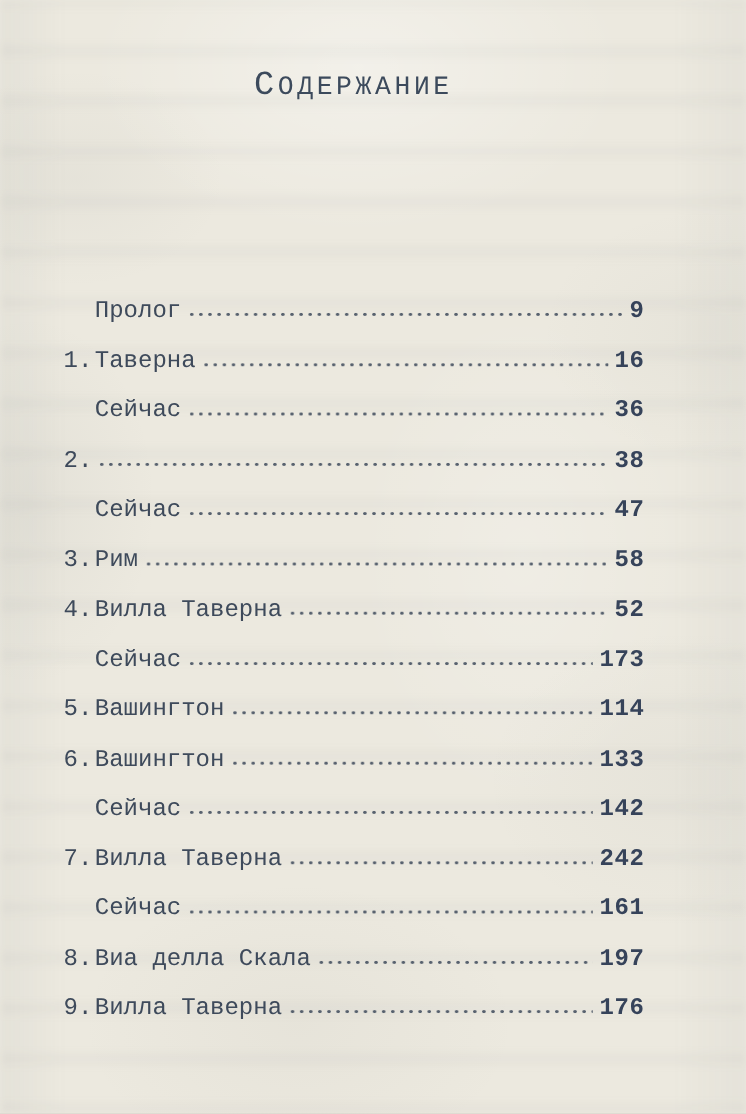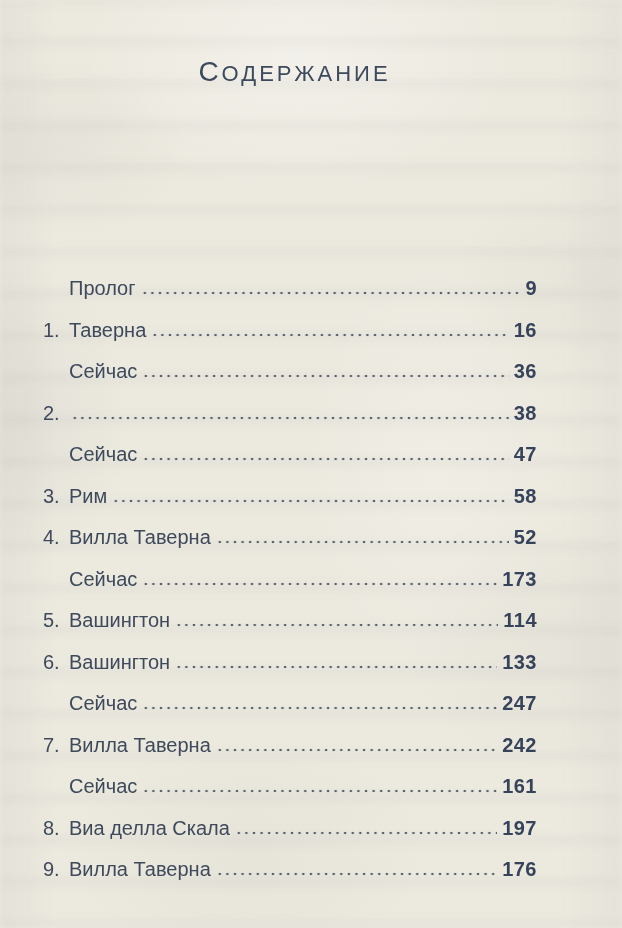--- a/index.html
+++ b/index.html
@@ -15,21 +15,21 @@
     overflow: hidden;
     background-color: #ece9df;
     background-image:
       radial-gradient(ellipse 320px 200px at 48% 6%,  rgba(255,255,255,0.35), rgba(255,255,255,0) 70%),
       radial-gradient(ellipse 180px 130px at 10% 16%, rgba(120,126,124,0.06), rgba(120,126,124,0) 70%),
       radial-gradient(ellipse 150px 220px at 4%  45%, rgba(115,120,120,0.07), rgba(115,120,120,0) 70%),
       radial-gradient(ellipse 200px 150px at 95% 30%, rgba(120,124,118,0.05), rgba(120,124,118,0) 70%),
       radial-gradient(ellipse 240px 180px at 92% 70%, rgba(118,122,118,0.05), rgba(118,122,118,0) 70%),
       radial-gradient(ellipse 260px 170px at 40% 92%, rgba(122,122,114,0.05), rgba(122,122,114,0) 70%),
       radial-gradient(ellipse 200px 300px at 70% 50%, rgba(255,255,255,0.18), rgba(255,255,255,0) 70%);
-    font-family: Liberation Sans, sans-serif;
+    font-family: Liberation Mono, monospace;
     color: #3e4a5b;
   }
   
   .book-page::before {
     content: "";
     position: absolute;
     inset: 0;
     background-image:
       repeating-linear-gradient(180deg,
         rgba(110,118,124,0.05) 0px,  rgba(110,118,124,0.00) 9px,
@@ -53,23 +53,22 @@
     color: #3c4a5c;
   }
   .toc-title::first-letter {
     font-size: 28px;
     letter-spacing: 3px;
   }
 
   .toc-list {
     position: absolute;
     top: 239px;
-    left: 43px;
+    left: 53px;
     right: 85px;
-    margin-top: 29px;
   }
   .toc-row {
     display: flex;
     align-items: baseline;
     height: 41.5px;
     line-height: 41.5px;
     font-size: 20px;
     white-space: nowrap;
   }
   .toc-num {
@@ -171,21 +170,21 @@
     <span class="toc-num">6.</span>
     <span class="toc-label">Вашингтон</span>
     <span class="toc-dots"></span>
     <span class="toc-page">133</span>
   </div>
 
   <div class="toc-row">
     <span class="toc-num"></span>
     <span class="toc-label">Сейчас</span>
     <span class="toc-dots"></span>
-    <span class="toc-page">247</span>
+    <span class="toc-page">142</span>
   </div>
 
   <div class="toc-row">
     <span class="toc-num">7.</span>
     <span class="toc-label">Вилла Таверна</span>
     <span class="toc-dots"></span>
     <span class="toc-page">242</span>
   </div>
 
   <div class="toc-row">

